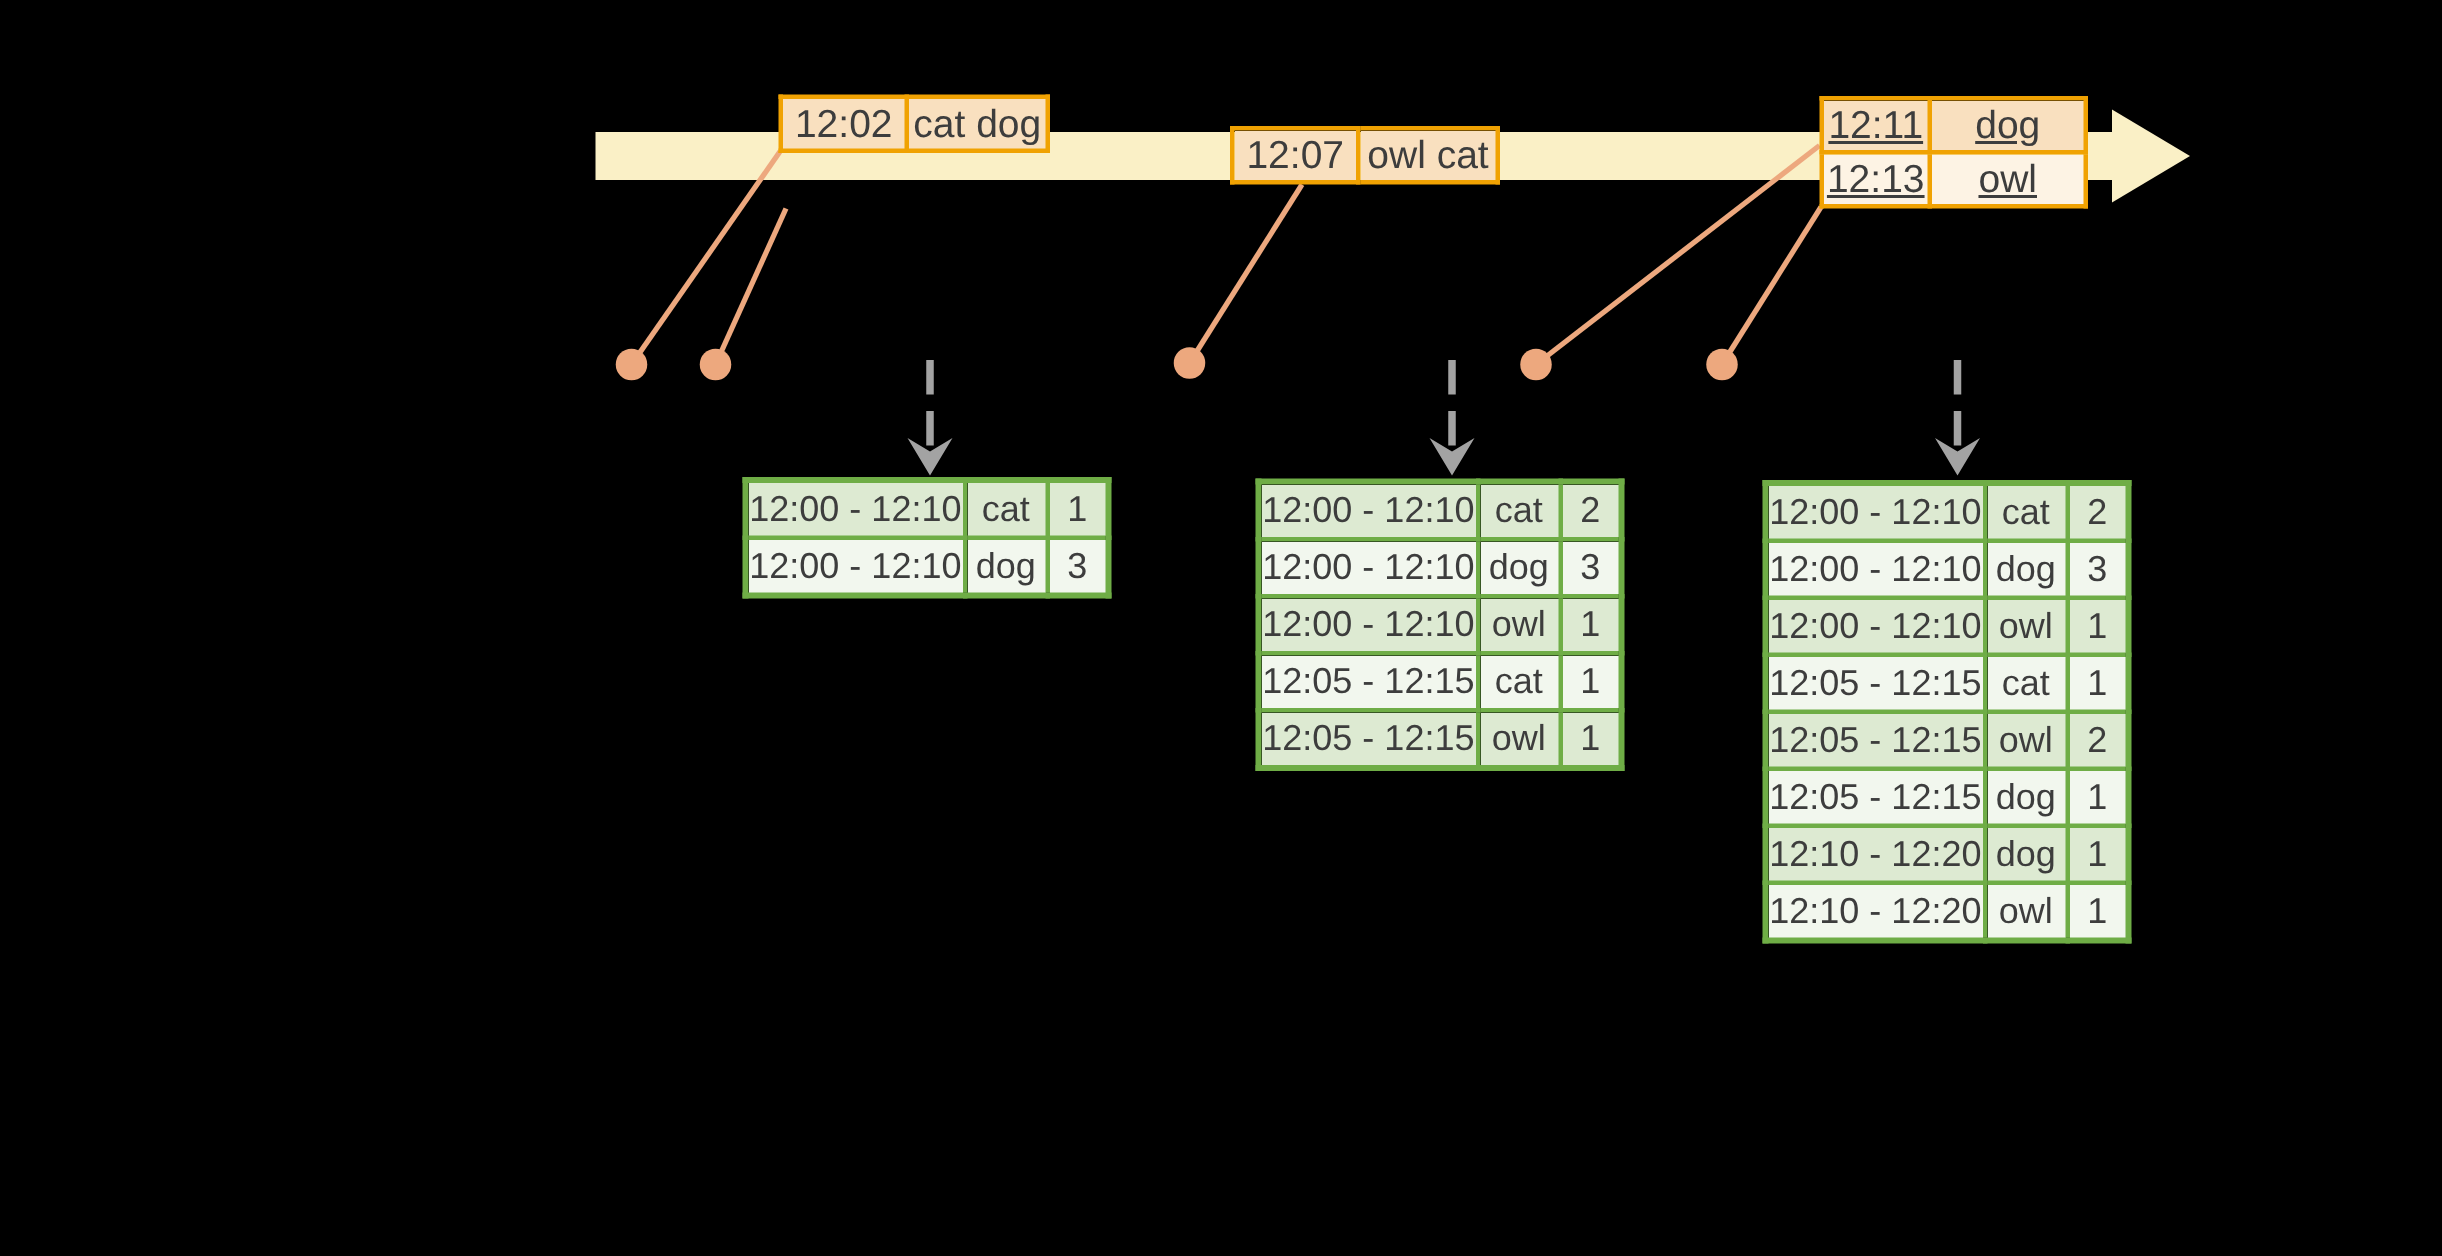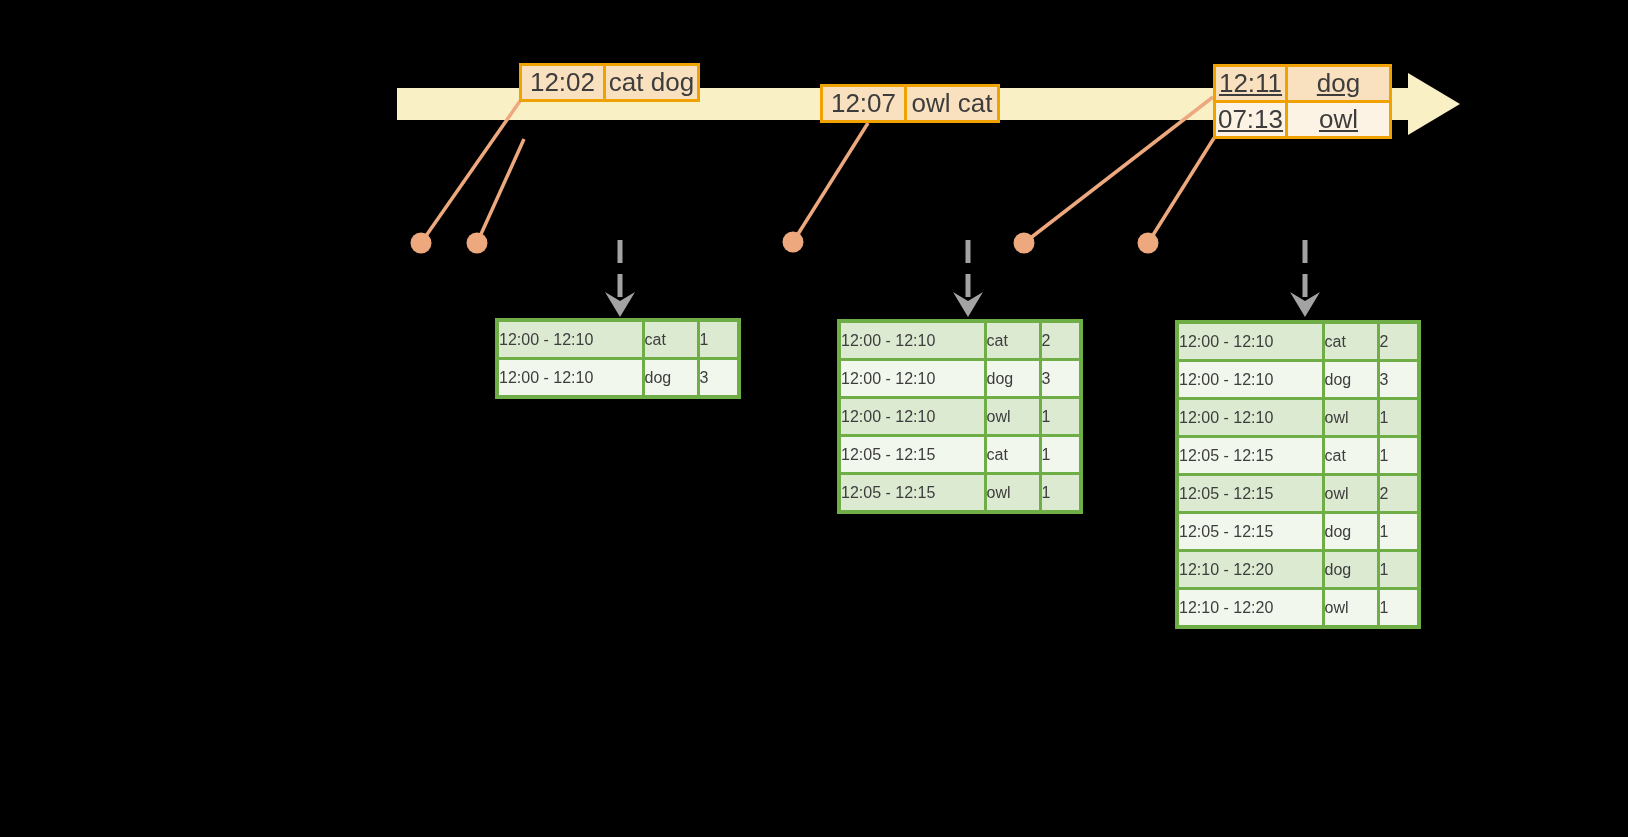--- a/index.html
+++ b/index.html
@@ -42,22 +42,22 @@
   .event-table tr:nth-child(even) td{background:var(--event-row-light);}
   .t-ev1{left:519px;top:63px;}
   .t-ev2{left:820px;top:84px;}
   .t-ev3{left:1213px;top:64px;text-decoration:underline;}
 
   
   .result-table{border:4px solid var(--result-border);}
   .result-table td{
     border:3px solid var(--result-border);
     height:35px;padding:0;
-    vertical-align:middle;
-    font-size:16px;color:var(--text);
+    text-align:center;vertical-align:middle;
+    font-size:24px;color:var(--text);
     white-space:nowrap;overflow:hidden;
   }
   .result-table tr:nth-child(odd) td{background:var(--result-row-dark);}
   .result-table tr:nth-child(even) td{background:var(--result-row-light);}
   .t-res1{left:495px;top:318px;}
   .t-res2{left:837px;top:319px;}
   .t-res3{left:1175px;top:320px;}
 </style>
 </head>
 <body>
@@ -121,21 +121,21 @@
     <colgroup>
         <col style="width:72px">
         <col style="width:104px">
       </colgroup>
     <tbody>
         <tr>
           <td>12:11</td>
           <td>dog</td>
         </tr>
         <tr>
-          <td>07:13</td>
+          <td>12:13</td>
           <td>owl</td>
         </tr>
       </tbody>
   </table>
 
   <table class="result-table t-res1">
     <colgroup>
         <col style="width:146px">
         <col style="width:55px">
         <col style="width:41px">

